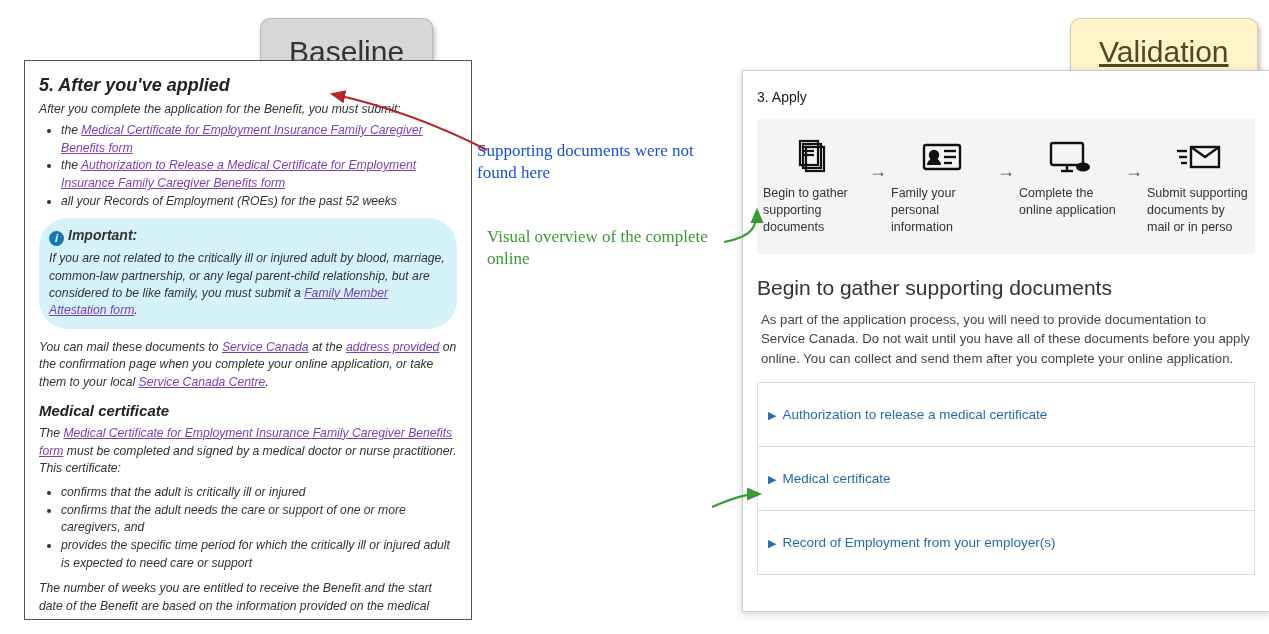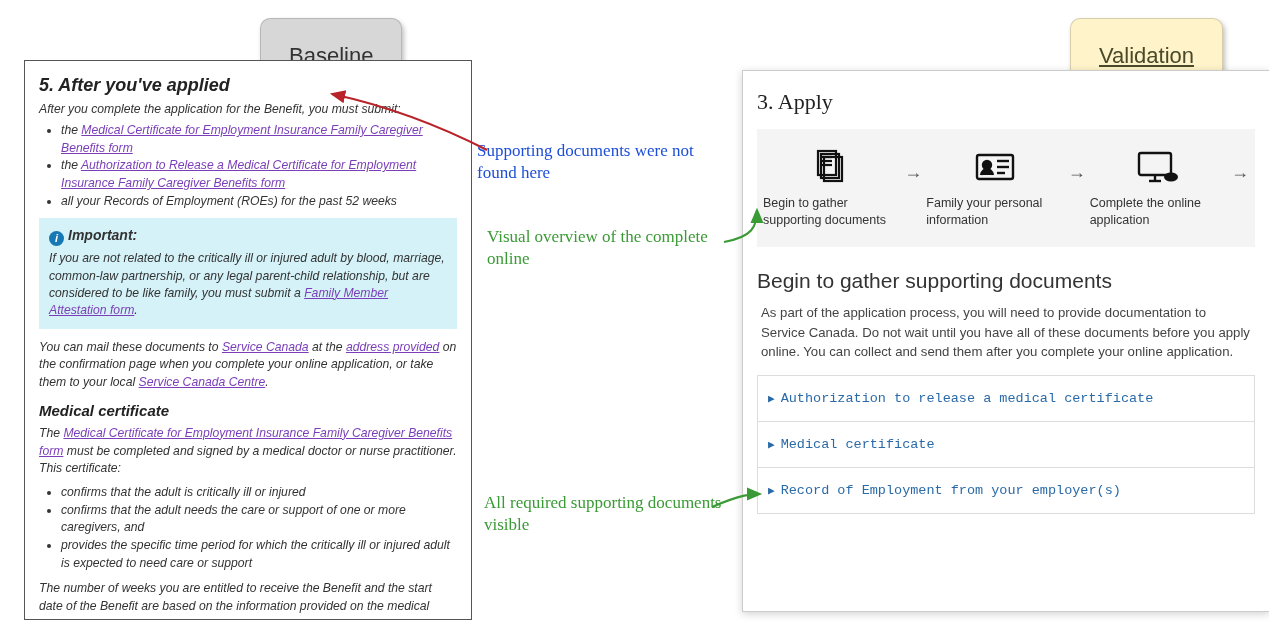--- a/index.html
+++ b/index.html
@@ -10,23 +10,23 @@
     font-size: 13px;
     background: #fff;
     color: #333;
     width: 1269px;
   }
   .canvas { position: relative; height: 620px; }
 
   
   .badge {
     position: absolute;
-    padding: 24px 28px;
+    padding: 16px 28px;
     border-radius: 10px;
-    font-size: 22px;
+    font-size: 30px;
     box-shadow: 2px 3px 5px rgba(0,0,0,0.25);
     border: 1px solid rgba(0,0,0,0.15);
     text-decoration: underline;
   }
   .badge-baseline { left: 248px; top: 6px; background: #d7d7d7; color: #333; }
   .badge-validation { left: 1058px; top: 6px; background: #fff3c9; color: #4a4a2a; }
 
   
   .pane {
     position: absolute;
@@ -44,58 +44,58 @@
   .bullets     { margin: 2px 0 8px 0; padding-left: 22px; }
   .bullets li  { font-size: 12.2px; color:#333; line-height: 1.45; }
   a.link       { color: #7a3fb8; text-decoration: underline; }
 
   .important-box {
     background: #d4f2f7;
     padding: 8px 10px 10px;
     margin: 6px 0 10px;
     font-size: 12.2px;
     line-height: 1.4;
+    border-radius: 29px;
   }
   .important-title { font-weight: 700; font-size: 14px; margin-bottom: 4px; }
   .info-circle {
     display:inline-block; width:15px; height:15px; border-radius:50%;
     background:#1678b5; color:#fff; font-weight:700; font-size:11px;
     text-align:center; line-height:15px; margin-right:4px; vertical-align:-2px;
   }
 
   .para { font-size:12.2px; color:#333; line-height:1.45; margin:6px 0; }
   .subhead { font-weight:700; font-size:15px; margin:10px 0 4px; color:#222;}
 
   
-  .apply-title { font-size: 22px; color:#222; margin: 6px 0 14px; font-family: Liberation Serif, serif; }
+  .apply-title { font-size: 14px; color:#222; margin: 6px 0 14px; }
   .process-strip {
     background: #f4f4f4;
     padding: 16px 6px 18px;
     display: flex;
     align-items: flex-start;
     gap: 4px;
     margin-bottom: 22px;
   }
   .step { flex: 1 1 0; text-align: left; }
   .step-icon { height: 44px; display:flex; align-items:center; justify-content:center; margin-bottom:6px;}
   .step-label { font-size: 12.5px; color:#333; line-height:1.35; }
   .arrow { color:#555; font-size:18px; align-self:center; margin-top:-28px; }
 
   .gather-head { font-size: 21px; color:#333; margin: 0 0 10px; }
   .gather-para { font-size: 13.2px; color:#444; line-height:1.5; margin:0 4px 14px; }
 
   .acc-item {
     border: 1px solid #ddd;
     border-top: 1px solid #ddd;
-    padding: 15px 10px;
+    padding: 24px 10px;
     font-size: 13.5px;
     color: #2b6aa8;
     margin-top: -1px;
     cursor: pointer;
-    font-family: Liberation Mono, monospace;
   }
   .acc-caret { color:#2b6aa8; margin-right:6px; font-size:11px; }
 
   
   .note {
     position: absolute;
     font-family: "Comic Sans MS", "Segoe Script", cursive;
     font-size: 17px;
     line-height: 1.3;
     width: 240px;
@@ -195,33 +195,46 @@
                 <rect x="4" y="6" width="32" height="22" rx="2"></rect>
                 <line x1="14" y1="34" x2="26" y2="34"></line>
                 <line x1="20" y1="28" x2="20" y2="34"></line>
               </g>
               <ellipse cx="36" cy="30" rx="7" ry="4.5" fill="#111"></ellipse>
             </svg>
         </div>
         <div class="step-label">Complete the online application</div>
       </div>
       <div class="arrow">→</div>
+      <div class="step">
+        <div class="step-icon">
+          <svg width="50" height="40" viewBox="0 0 50 40">
+              <g fill="none" stroke="#111" stroke-width="2.4">
+                <rect x="18" y="10" width="28" height="20"></rect>
+                <path d="M18 10l14 10 14-10"></path>
+                <line x1="4" y1="14" x2="14" y2="14"></line>
+                <line x1="6" y1="20" x2="14" y2="20"></line>
+                <line x1="8" y1="26" x2="14" y2="26"></line>
+              </g>
+            </svg>
+        </div>
+        <div class="step-label">Submit supporting documents by mail or in perso</div>
+      </div>
     </div>
 
     <div class="gather-head">Begin to gather supporting documents</div>
     <p class="gather-para">As part of the application process, you will need to provide documentation to Service Canada. Do not wait until you have all of these documents before you apply online. You can collect and send them after you complete your online application.</p>
 
     <div class="acc-item"><span class="acc-caret">▶</span><span>Authorization to release a medical certificate</span></div>
     <div class="acc-item"><span class="acc-caret">▶</span><span>Medical certificate</span></div>
     <div class="acc-item"><span class="acc-caret">▶</span><span>Record of Employment from your employer(s)</span></div>
   </div>
 
   <div class="note note-red">Supporting documents were not found here</div>
   <div class="note note-green1">Visual overview of the complete online</div>
-  <div class="note note-green2">All required supporting documents visible</div>
 
   <svg class="overlay" width="1269" height="634">
     <defs>
       <marker id="ah-red" markerWidth="8" markerHeight="8" refX="6" refY="3" orient="auto">
         <path d="M0,0 L7,3 L0,6 Z" fill="#b9232a"></path>
       </marker>
       <marker id="ah-green" markerWidth="8" markerHeight="8" refX="6" refY="3" orient="auto">
         <path d="M0,0 L7,3 L0,6 Z" fill="#3a9a35"></path>
       </marker>
     </defs>

